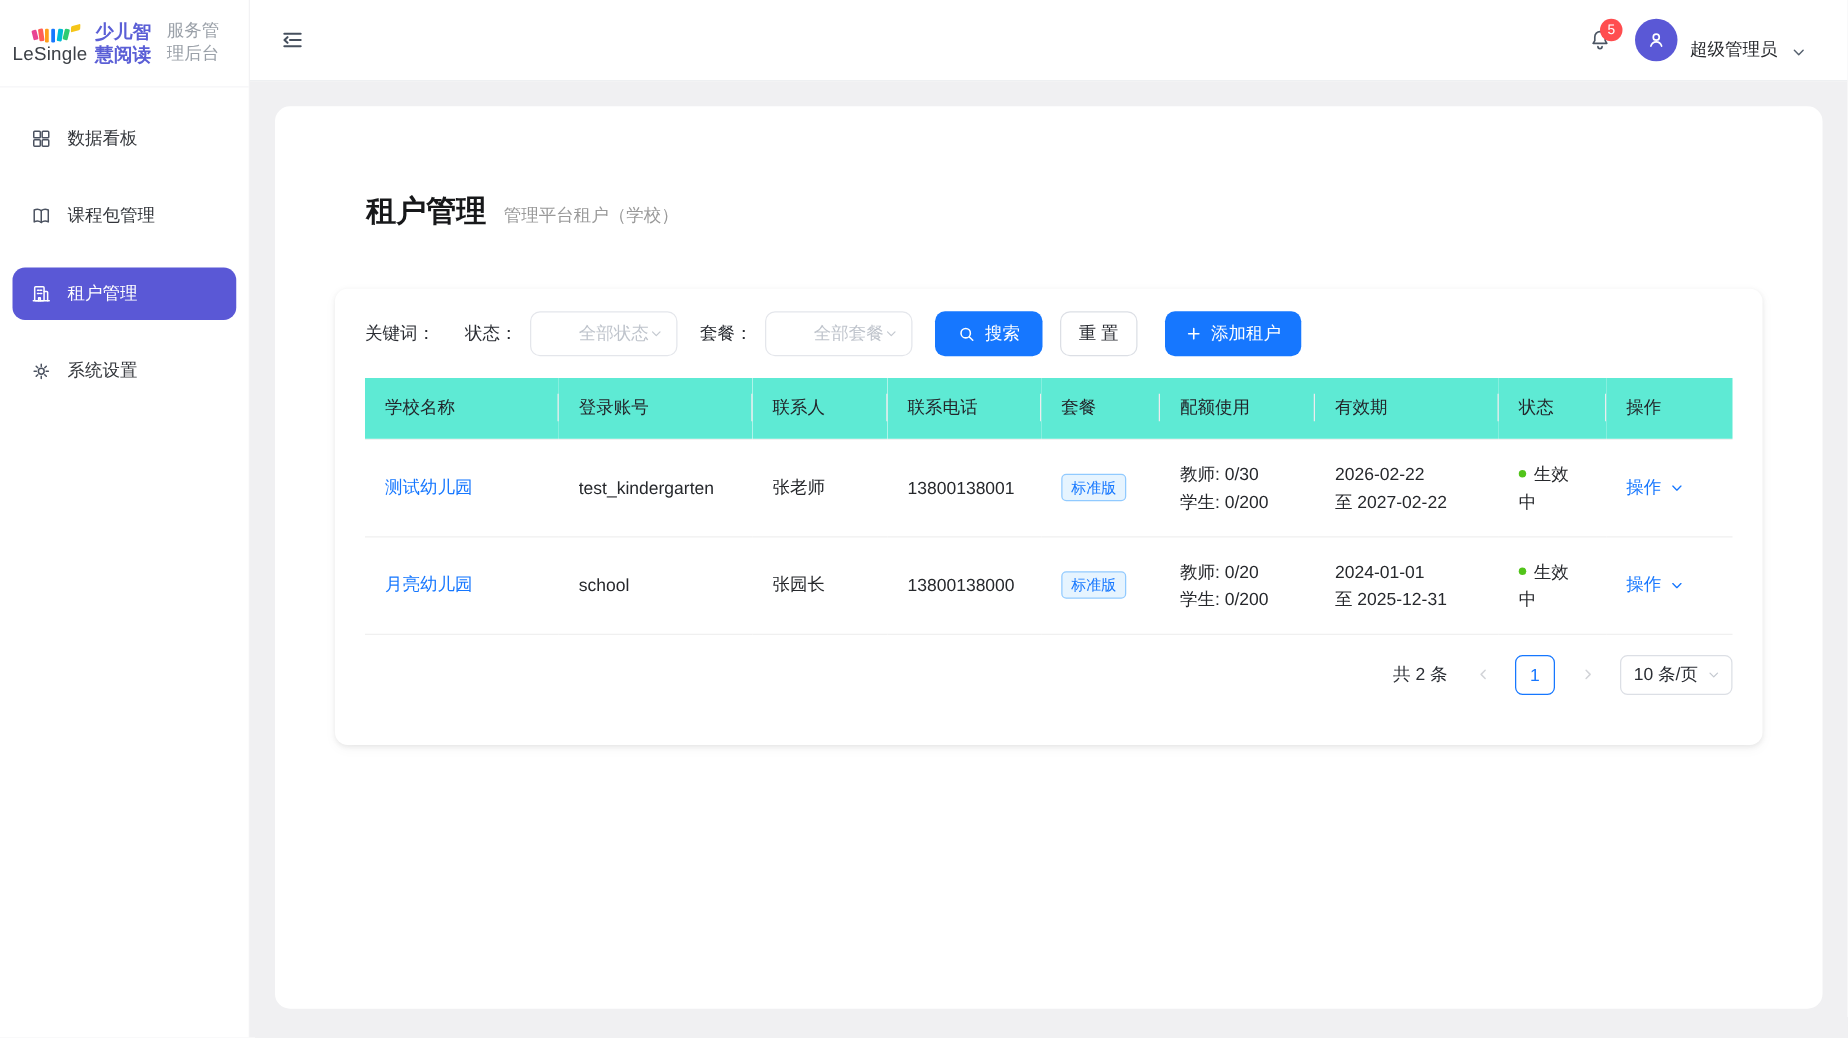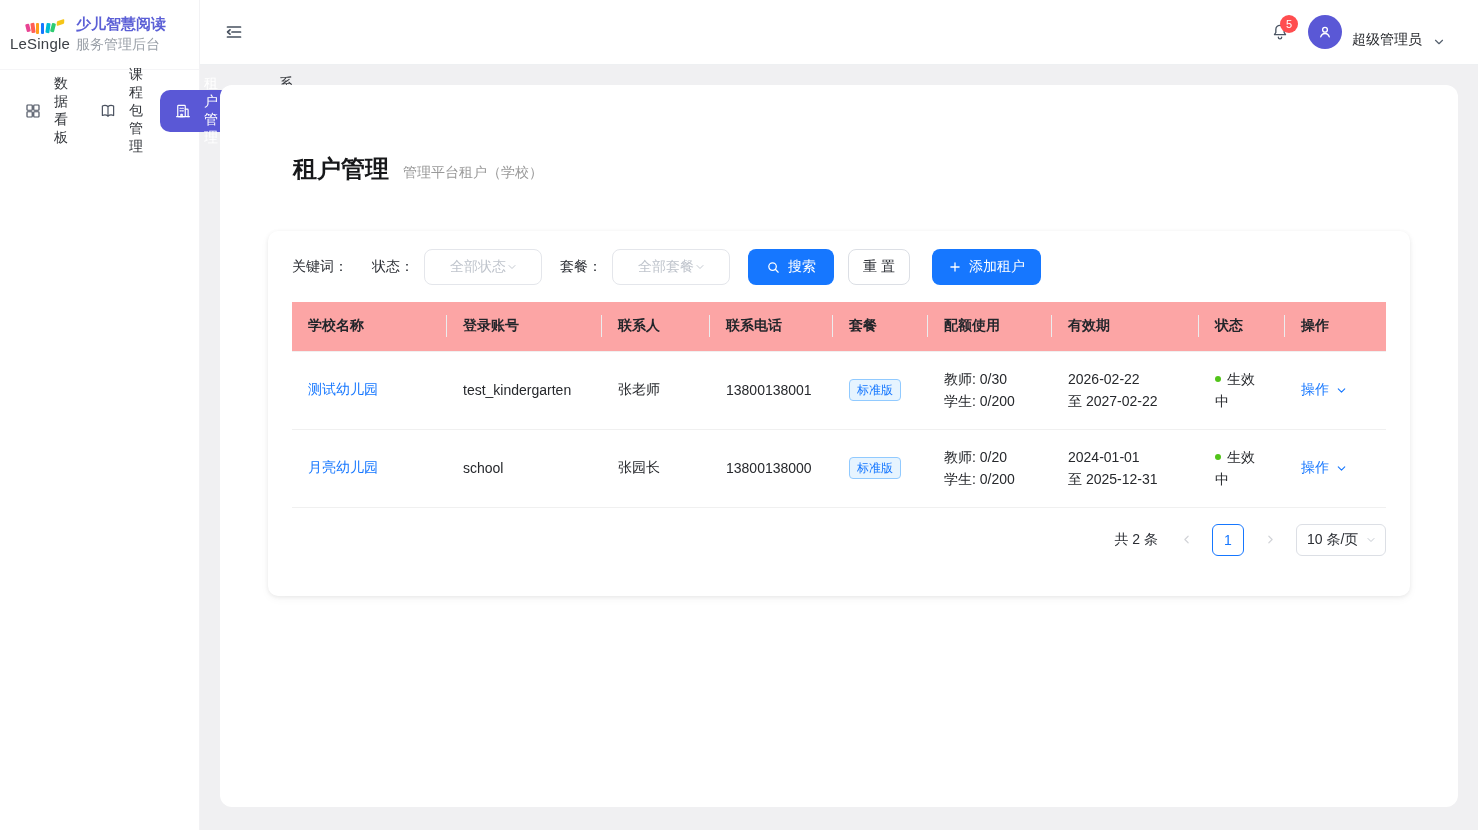--- a/index.html
+++ b/index.html
@@ -32,24 +32,24 @@
   .logo-bars{display:flex;align-items:flex-end;gap:1.5px;height:16px;}
   .logo-bars i{width:3.5px;border-radius:1px;display:block;}
   .logo-bars i:nth-child(1){height:8px;background:#e84393;transform:translateY(-2px) rotate(-14deg);}
   .logo-bars i:nth-child(2){height:10px;background:#ff5e57;transform:translateY(-1px) rotate(-8deg);}
   .logo-bars i:nth-child(3){height:11px;background:#ff9f1a;}
   .logo-bars i:nth-child(4){height:11px;background:#1677ff;}
   .logo-bars i:nth-child(5){height:10px;background:#00bcd4;transform:translateY(-1px) rotate(8deg);}
   .logo-bars i:nth-child(6){height:9px;background:#2ecc71;transform:translateY(-2px) rotate(14deg);}
   .logo-leaf{width:7px;height:5px;background:#f5c518;transform:skewX(-20deg) rotate(-18deg);align-self:flex-end;margin:-14px 2px 9px 0;border-radius:1px;}
   .logo-text{font-size:15px;color:#3c4046;letter-spacing:.2px;margin-top:1px;}
-  .brand-meta{display:flex;flex-direction:column;gap:2px;}
+  .brand-meta{display:flex;flex-direction:row;gap:2px;}
   .brand-title{font-size:15px;font-weight:700;color:var(--brand);}
   .brand-sub{font-size:14px;color:#9aa0a8;}
-  .menu{padding:20px 10px;display:flex;gap:3px;}
+  .menu{padding:20px 10px;display:flex;flex-direction:column;gap:20px;}
   .menu-item{height:42px;display:flex;align-items:center;gap:12px;padding:0 14px;border-radius:10px;color:#33363b;cursor:pointer;}
   .menu-item .menu-icon{color:#4b5260;display:flex;}
   .menu-item.active{background:var(--indigo);color:#fff;}
   .menu-item.active .menu-icon{color:#fff;}
   .menu-label{font-size:14px;}
 
   
   .main{flex:1;display:flex;flex-direction:column;min-width:0;}
   .topbar{height:65px;background:#fff;border-bottom:1px solid #eef0f2;display:flex;align-items:center;justify-content:space-between;padding:0 32px 0 24px;flex:none;}
   .fold-btn{color:#46505e;cursor:pointer;display:flex;}
@@ -67,33 +67,33 @@
   .page-head{display:flex;align-items:baseline;gap:14px;margin-left:25px;}
   .page-title{font-size:24px;font-weight:700;color:#17181a;}
   .page-sub{font-size:14px;color:var(--text-weak);}
   .panel{margin-top:46px;background:#fff;border-radius:10px;box-shadow:0 1px 4px rgba(0,0,0,.07),0 3px 10px rgba(0,0,0,.04);padding:18px 24px 40px;}
 
   
   .filter-bar{display:flex;align-items:center;gap:10px;}
   .f-label{color:#2a2d33;flex:none;}
   .kw-input{width:185px;height:36px;border:1px solid #e4e6eb;border-radius:8px;padding:0 12px;font-size:14px;color:var(--text);outline:none;font-family:inherit;}
   .kw-input::placeholder{color:var(--placeholder);}
-  .sel{height:36px;border:1px solid #e4e6eb;border-radius:8px;display:flex;align-items:center;justify-content:center;padding:0 10px 0 12px;color:var(--placeholder);cursor:pointer;background:#fff;}
+  .sel{height:36px;border:1px solid #e4e6eb;border-radius:8px;display:flex;align-items:center;justify-content:flex-end;padding:0 10px 0 12px;color:var(--placeholder);cursor:pointer;background:#fff;}
   .sel .sel-caret{color:#c4c9d0;display:flex;}
   .sel.status{width:118px;margin-right:8px;}
   .sel.package{width:118px;margin-right:8px;}
   .gap{width:4px;}
   .btn{height:36px;border-radius:8px;display:flex;align-items:center;justify-content:center;gap:7px;font-size:14px;cursor:pointer;border:none;font-family:inherit;}
   .btn-primary{background:var(--primary);color:#fff;padding:0 18px;}
   .btn-plain{background:#fff;color:#2a2d33;border:1px solid #dcdfe5;padding:0 14px;margin-left:4px;}
   .btn-add{margin-left:12px;padding:0 16px;}
 
   
   .tenant-table{width:100%;border-collapse:collapse;table-layout:fixed;margin-top:17px;}
-  .tenant-table th{background:#fca5a5;height:49px;text-align:left;font-weight:700;color:#23262b;padding:0 16px;font-size:14px;position:relative;}
+  .tenant-table th{background:#5eead4;height:49px;text-align:left;font-weight:400;color:#23262b;padding:0 16px;font-size:14px;position:relative;}
   .tenant-table th:not(:last-child)::after{content:"";position:absolute;right:0;top:50%;transform:translateY(-50%);width:1px;height:22px;background:#ececee;}
   .tenant-table td{height:78px;border-bottom:1px solid var(--border);padding:0 16px;font-size:14px;color:#26282c;vertical-align:middle;}
   .tenant-table thead tr{border-bottom:1px solid var(--border);}
   .school-link{color:var(--primary);text-decoration:none;cursor:pointer;}
   .badge{display:inline-block;font-size:12px;line-height:20px;padding:0 7px;color:var(--primary);background:var(--badge-bg);border:1px solid var(--badge-border);border-radius:4px;}
   .two-line div{line-height:22px;}
   .status-cell{padding-right:20px !important;line-height:22px;}
   .dot{display:inline-block;width:6px;height:6px;border-radius:50%;background:var(--success);margin-right:6px;vertical-align:middle;transform:translateY(-1px);}
   .action-link{color:var(--primary);display:inline-flex;align-items:center;gap:6px;cursor:pointer;}
 

